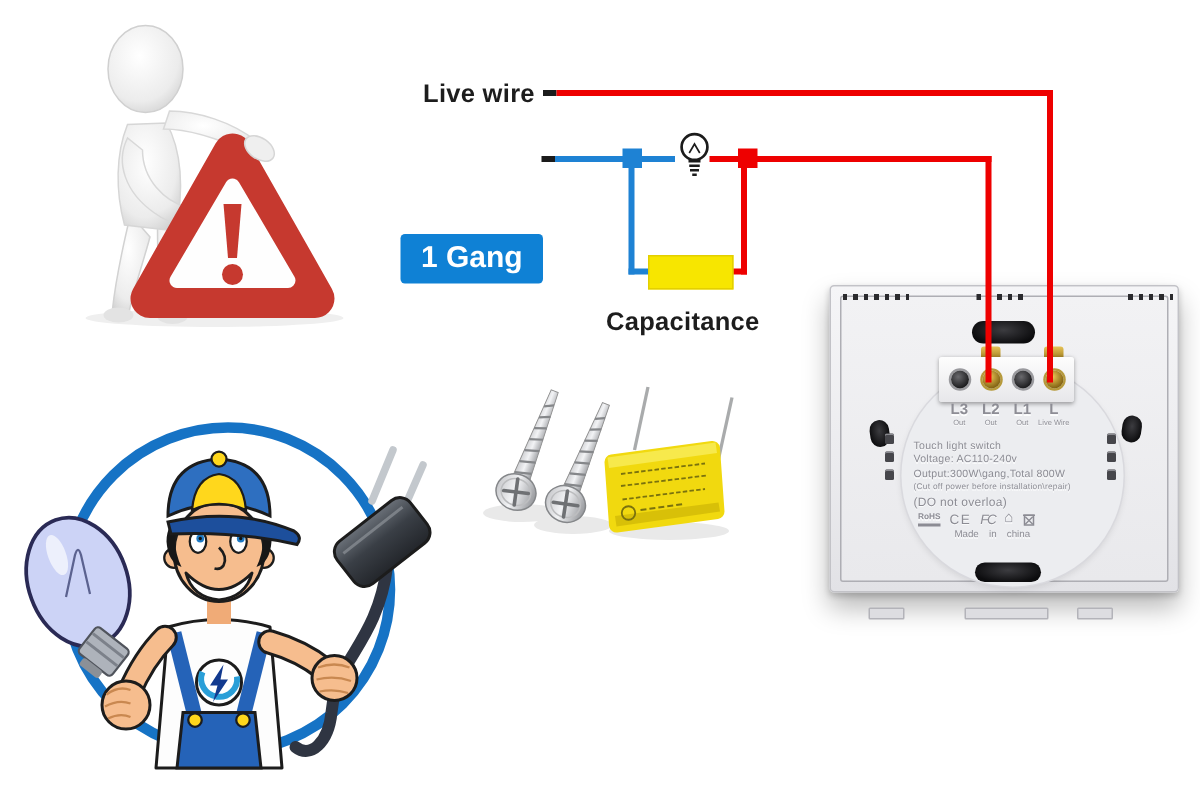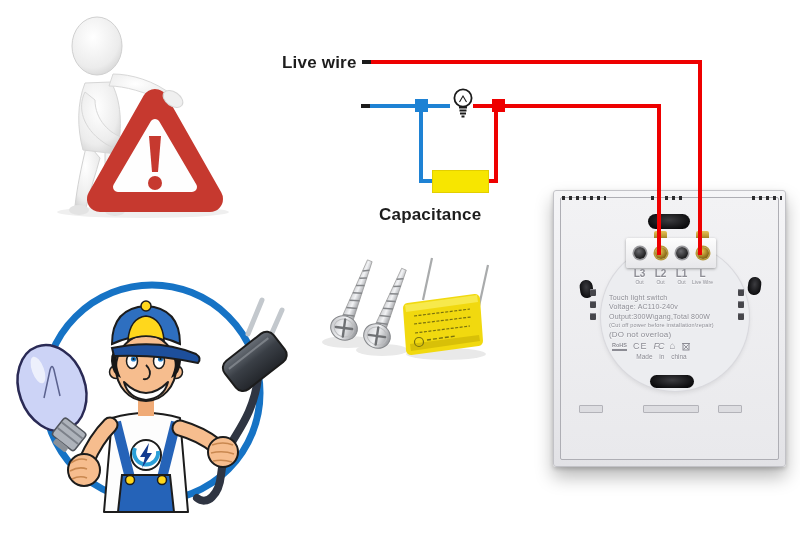--- a/index.html
+++ b/index.html
@@ -16,21 +16,21 @@
   .junction{position:absolute;width:13px;height:13px;}
   .junction.blue{background:var(--wire-blue);}
   .junction.red{background:var(--wire-red);}
   .diagram-label{position:absolute;font-weight:bold;font-size:17px;color:#1d1d1d;letter-spacing:.2px;}
   .gang-badge{position:absolute;left:267px;top:156px;width:95px;height:33px;background:var(--gang-blue);
       color:#fff;font-weight:bold;font-size:20px;text-align:center;line-height:33px;border-radius:3px;}
   .cap-box{position:absolute;left:432px;top:170px;width:57px;height:23px;background:var(--capacitor-yellow);
       border:1px solid #e3cf00;box-sizing:border-box;}
 
   
-  .panel{position:absolute;left:553px;top:190px;width:233px;height:277px;border-radius:3px;
+  .panel{position:absolute;left:553px;top:190px;width:233px;height:205px;border-radius:3px;
       background:linear-gradient(180deg,#f5f5f7 0%,#ececef 55%,#e2e2e6 100%);
       border:1px solid #c2c2c7;box-sizing:border-box;
       box-shadow:0 10px 18px rgba(0,0,0,.28),0 2px 4px rgba(0,0,0,.18);}
   .panel-inner{position:absolute;left:6px;top:6px;right:6px;bottom:6px;border:1px solid #aeaeb4;
       border-radius:2px;background:linear-gradient(180deg,#f2f2f4,#e9e9ec);}
   .vent{position:absolute;top:5px;height:4px;
       background:repeating-linear-gradient(90deg,#2b2b2e 0 3px,transparent 3px 7px);}
   .slot{position:absolute;background:radial-gradient(ellipse at 50% 40%,#3c3c40,#0c0c0e 75%);
       border-radius:10px;}
   .panel-circle{position:absolute;left:47px;top:52px;width:148px;height:148px;border-radius:50%;
@@ -281,21 +281,22 @@
       </svg>
     </div>
     <div class="made-in">Made in china</div>
 
     <div class="btab" style="left:25px;width:24px"></div>
     <div class="btab" style="left:89px;width:56px"></div>
     <div class="btab" style="left:164px;width:24px"></div>
   </div>
 
   <div class="diagram-label" style="left:282px;top:53px">Live wire</div>
-  <div class="diagram-label" style="left:379px;top:205px">Capacitance</div>
+  <div class="diagram-label" style="left:404px;top:205px">Capacitance</div>
+  <div class="gang-badge">1 Gang</div>
 
   <div class="wire dark" style="left:362px;top:60px;width:9px"></div>
   <div class="wire red" style="left:371px;top:60px;width:331px"></div>
   <div class="wire red v" style="left:698px;top:60px;height:195px"></div>
 
   <div class="wire dark" style="left:361px;top:104px;width:9px"></div>
   <div class="wire blue" style="left:370px;top:104px;width:80px"></div>
   <div class="junction blue" style="left:415px;top:99px"></div>
 
   <svg class="abs" style="left:450px;top:86px" width="26" height="34" viewBox="0 0 26 34">

